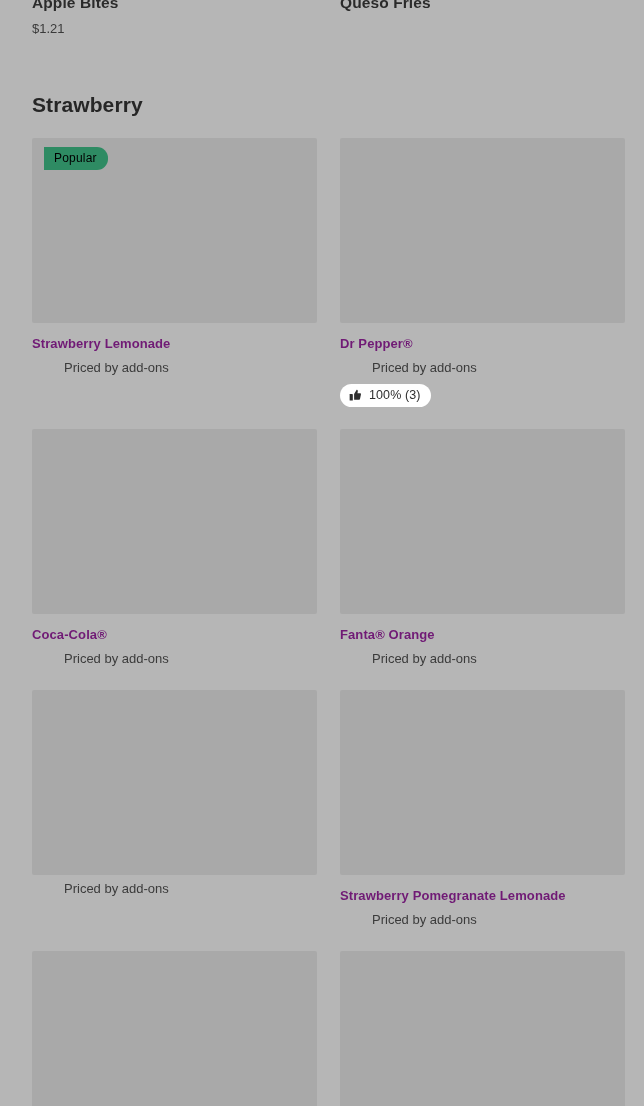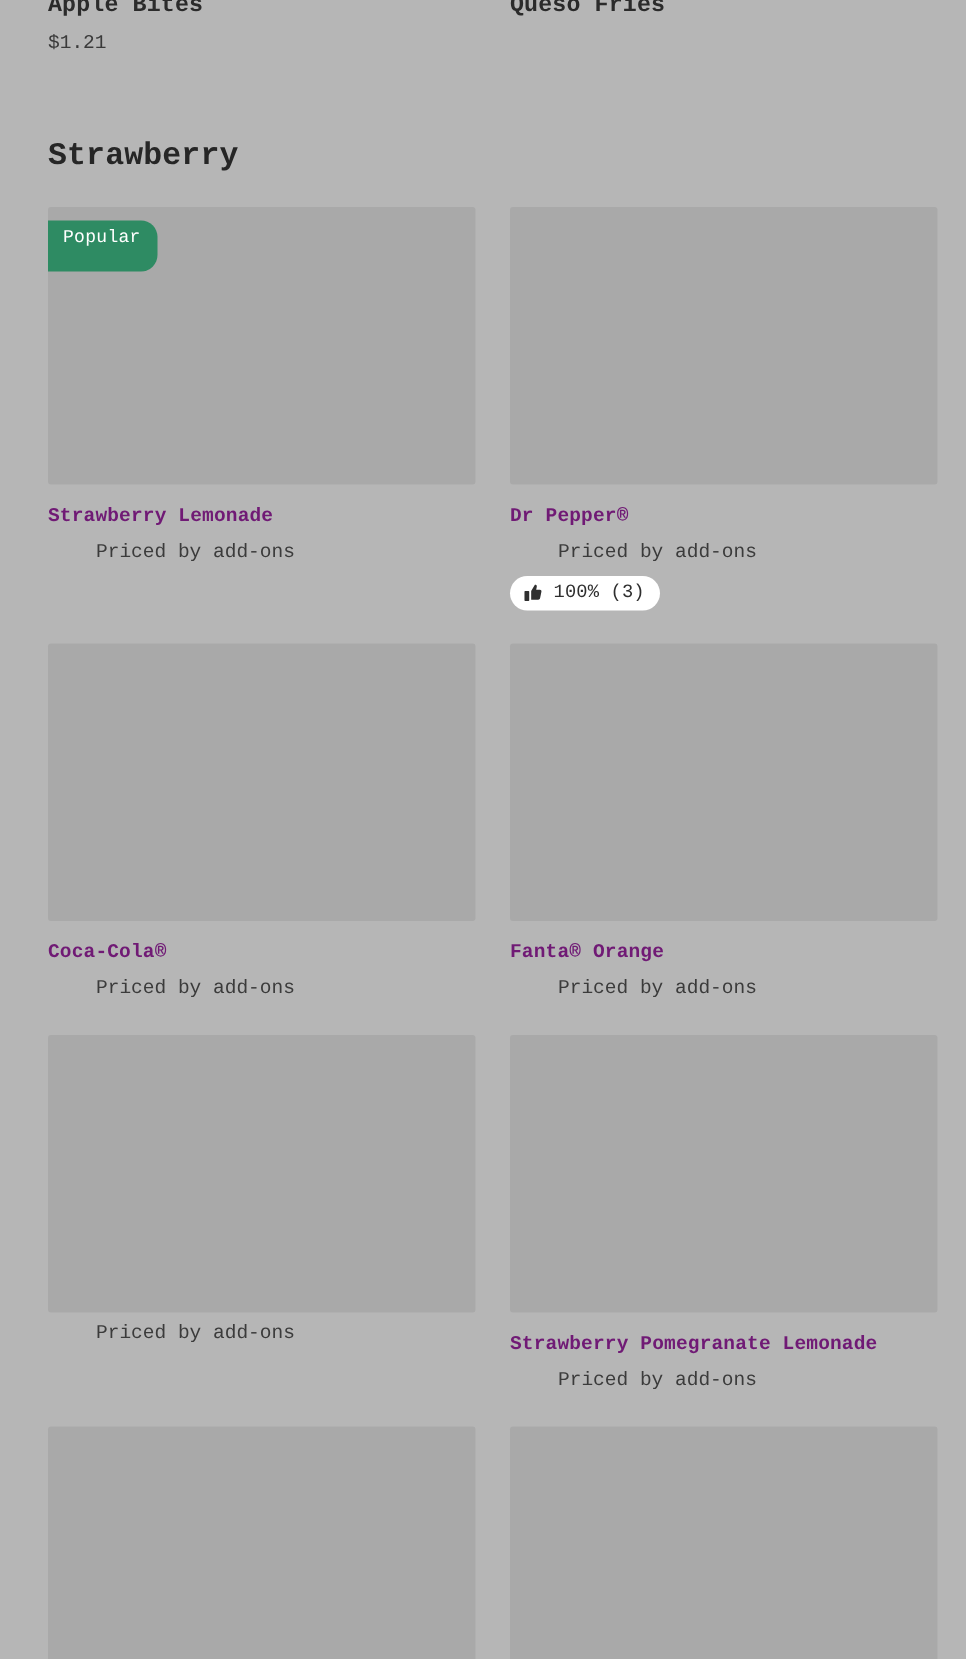--- a/index.html
+++ b/index.html
@@ -16,21 +16,20 @@
     font-family: "Liberation Sans", "DejaVu Sans", sans-serif;
     color: #303030;
     -webkit-font-smoothing: antialiased;
   }
 
   .page {
     position: relative;
     width: 644px;
     height: 1106px;
     padding: 0 32px;
-    font-family: Liberation Mono, monospace;
   }
 
   
   .prev-section {
     display: grid;
     grid-template-columns: 285px 285px;
     column-gap: 23px;
     padding-top: 0;
   }
 
@@ -91,28 +90,28 @@
   }
 
   
   .card.clipped .thumb {
     height: 185px;
   }
 
   .badge-popular {
     position: absolute;
     top: 9px;
-    left: 0;
+    left: 12px;
     background: #2e8b63;
-    color: #ffffff;
+    color: #000000;
     font-size: 12px;
     line-height: 14px;
     font-weight: 400;
     letter-spacing: 0.2px;
-    padding: 4px 11px 16px 10px;
+    padding: 4px 11px 5px 10px;
     border-top-right-radius: 11px;
     border-bottom-right-radius: 11px;
   }
 
   .card-title {
     font-size: 13px;
     font-weight: 700;
     line-height: 21px;
     color: #701a75;
     letter-spacing: 0.1px;

